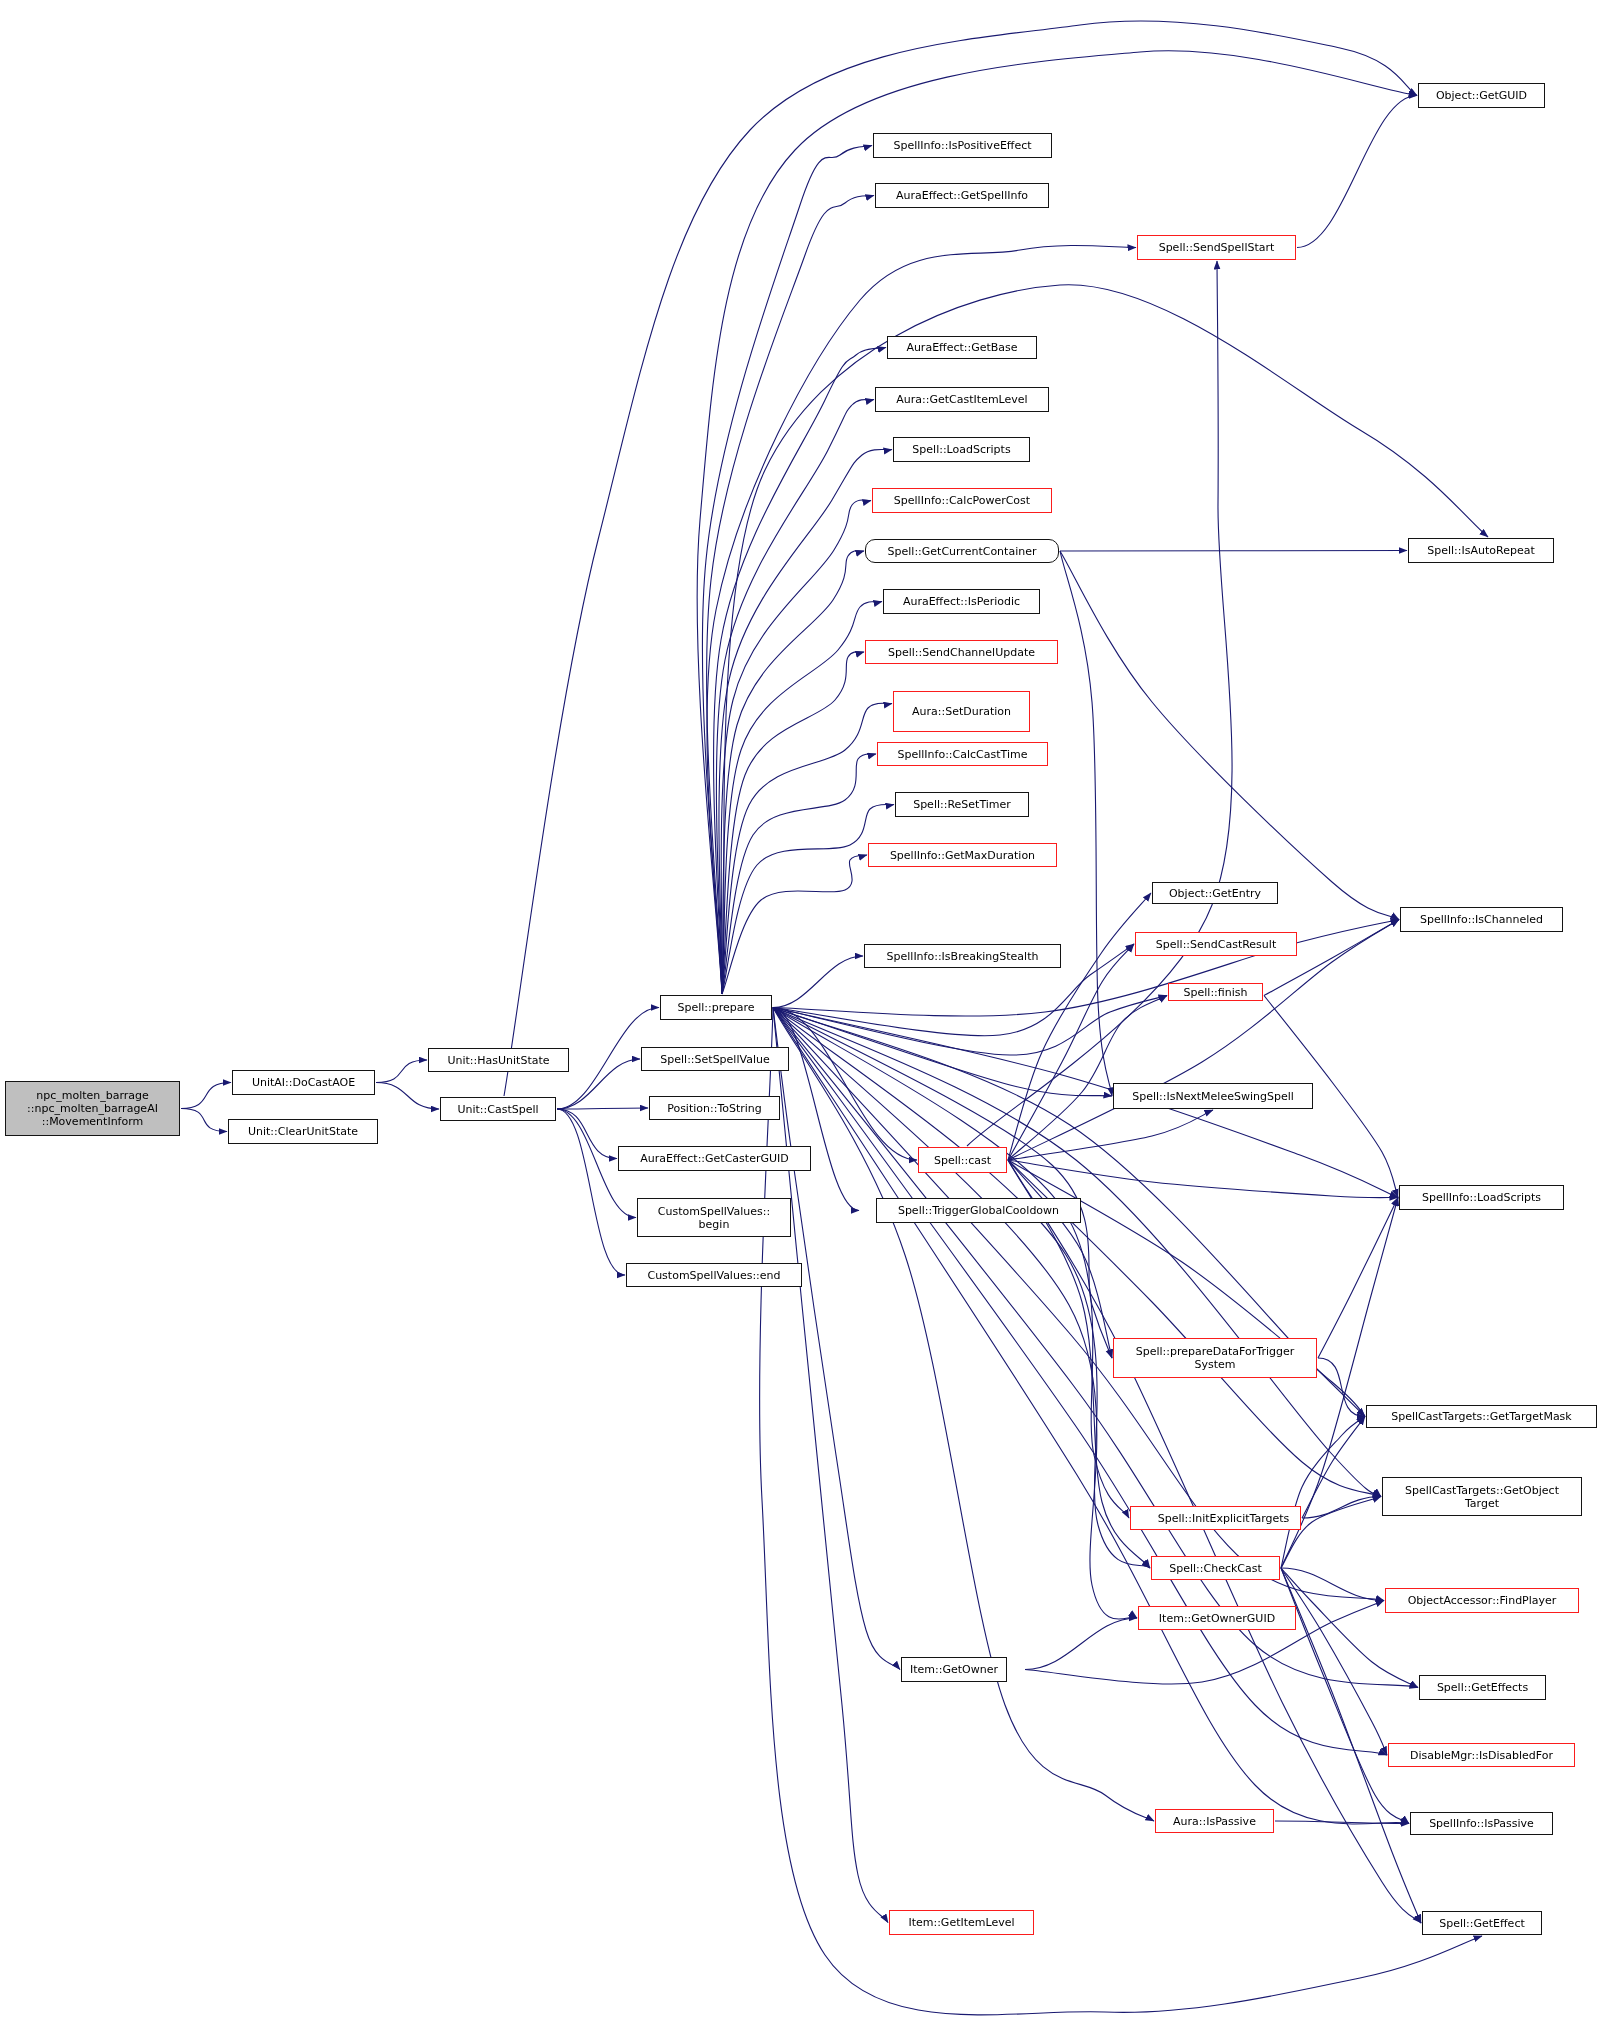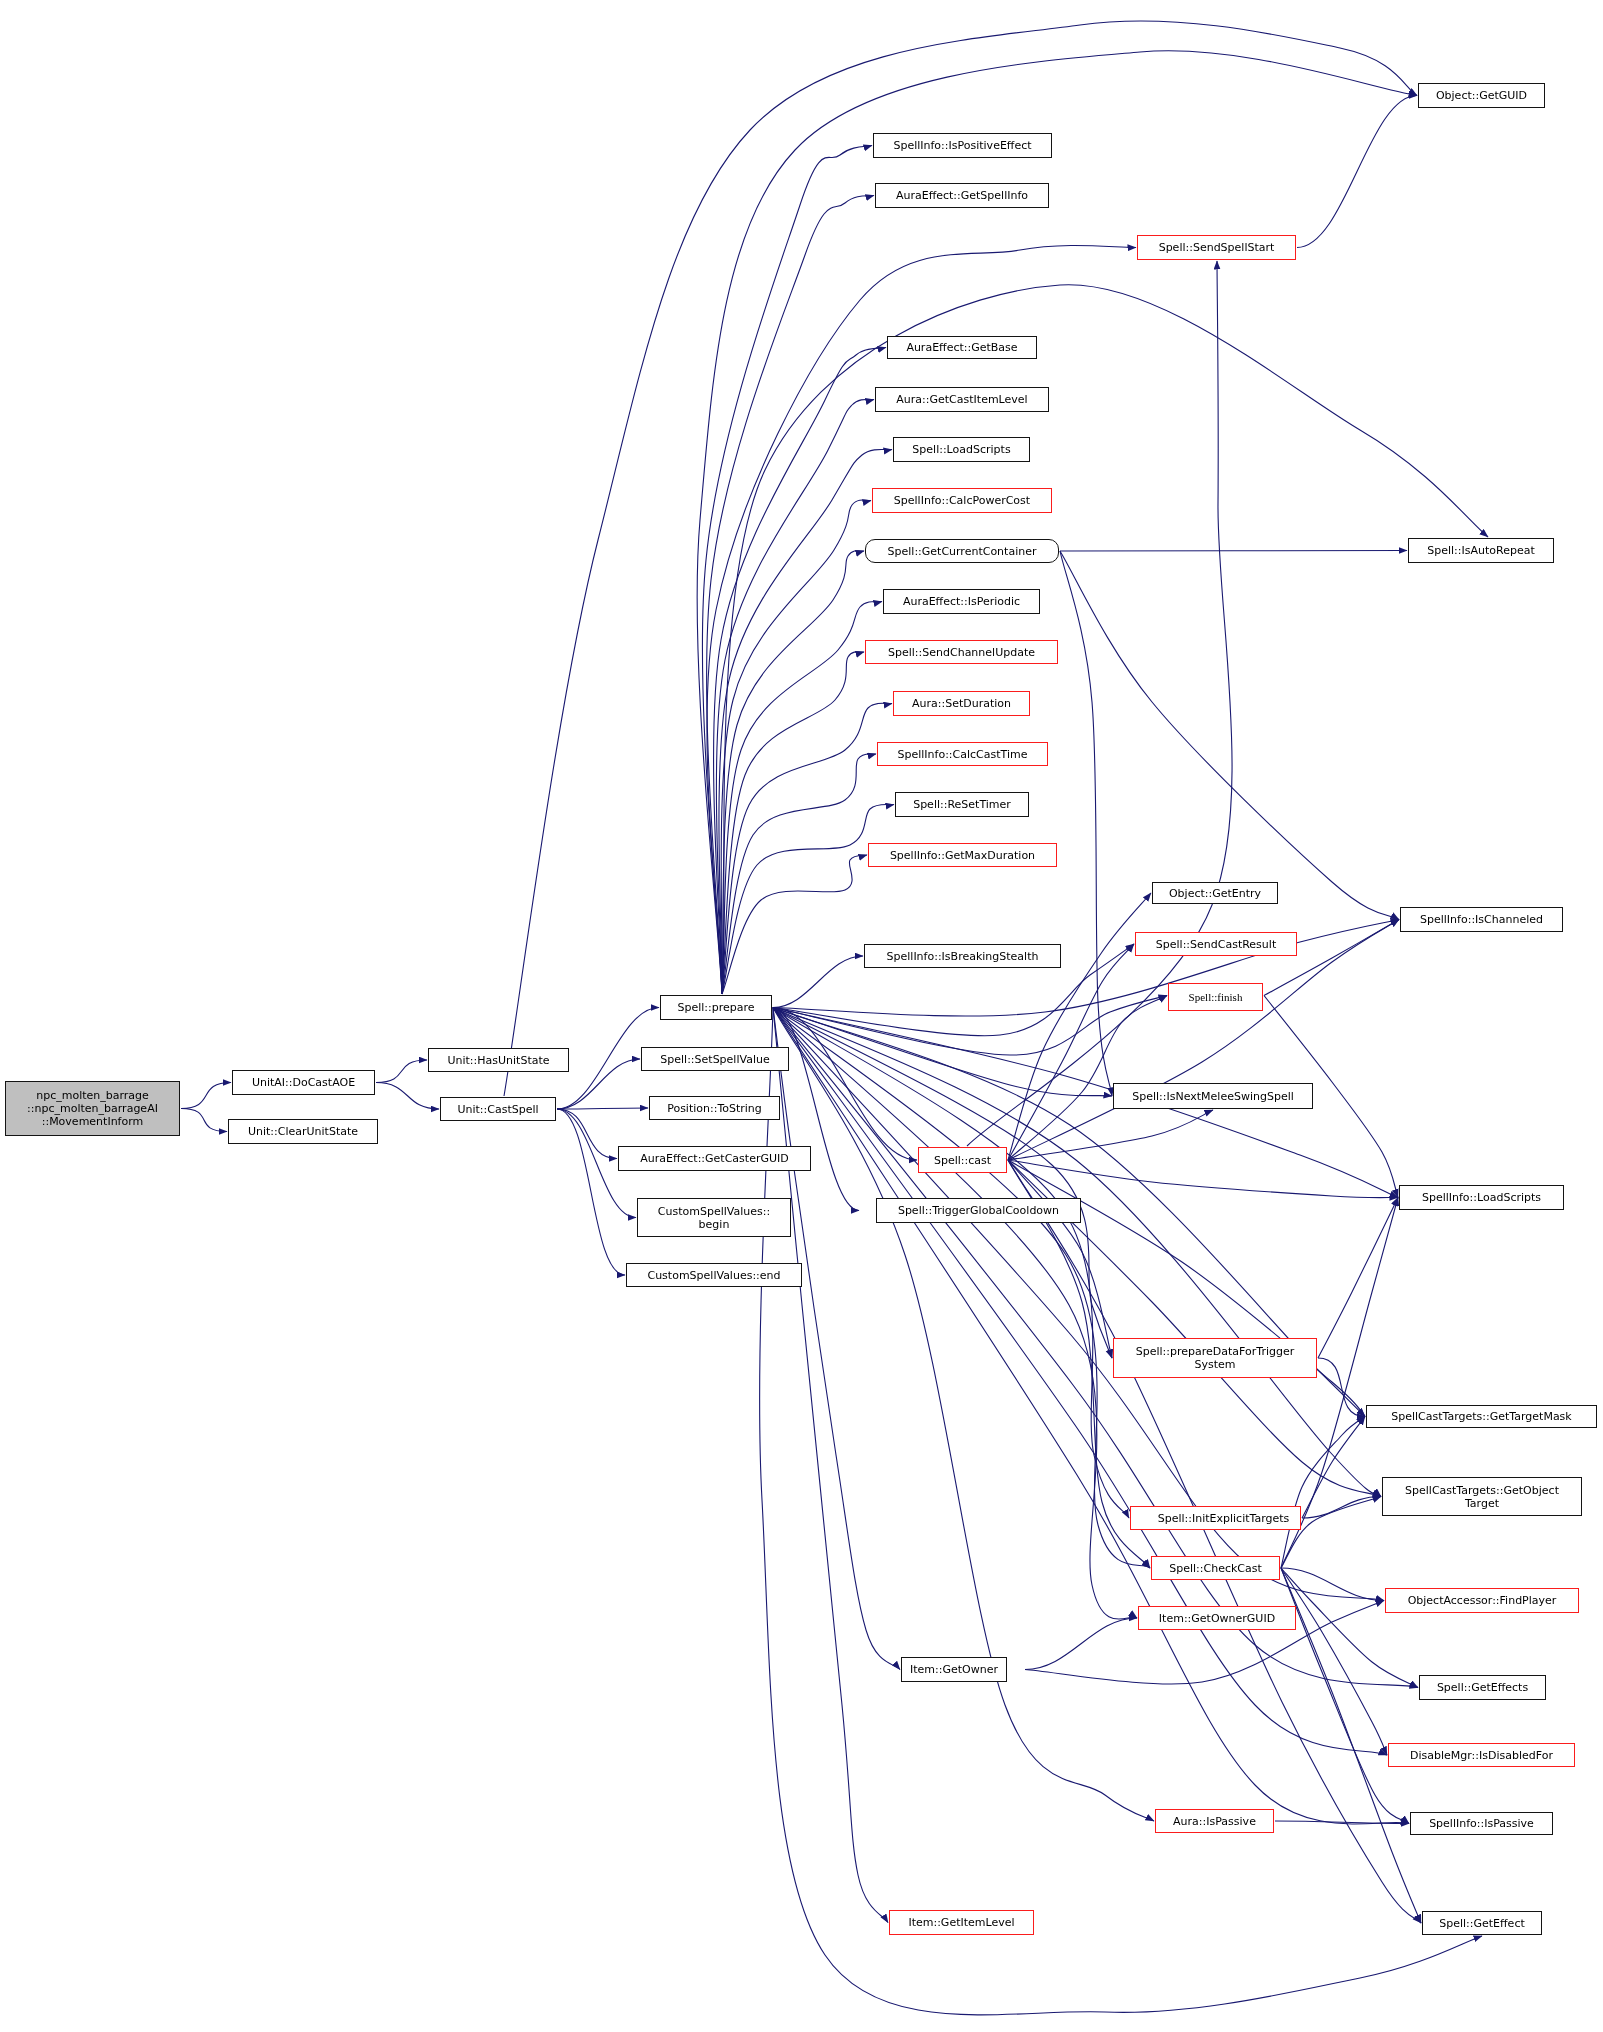--- a/index.html
+++ b/index.html
@@ -139,32 +139,32 @@
     <div class="node" style="left: 626px; top: 1263px; width: 176px; height: 24px;">CustomSpellValues::end</div>
     <div class="node" style="left: 873px; top: 133px; width: 179px; height: 25px;">SpellInfo::IsPositiveEffect</div>
     <div class="node" style="left: 875px; top: 183px; width: 174px; height: 25px;">AuraEffect::GetSpellInfo</div>
     <div class="node" style="left: 887px; top: 336px; width: 150px; height: 23px;">AuraEffect::GetBase</div>
     <div class="node" style="left: 875px; top: 387px; width: 174px; height: 25px;">Aura::GetCastItemLevel</div>
     <div class="node" style="left: 893px; top: 437px; width: 137px; height: 25px;">Spell::LoadScripts</div>
     <div class="node red" style="left: 872px; top: 488px; width: 180px; height: 25px;">SpellInfo::CalcPowerCost</div>
     <div class="node" style="left: 865px; top: 539px; width: 194px; height: 24px; border-radius: 10px;">Spell::GetCurrentContainer</div>
     <div class="node" style="left: 883px; top: 589px; width: 157px; height: 25px;">AuraEffect::IsPeriodic</div>
     <div class="node red" style="left: 865px; top: 640px; width: 193px; height: 24px;">Spell::SendChannelUpdate</div>
-    <div class="node red" style="left: 893px; top: 691px; width: 137px; height: 25px;">Aura::SetDuration</div>
+    <div class="node red" style="left: 893px; top: 691px; width: 137px; height: 41px;">Aura::SetDuration</div>
     <div class="node red" style="left: 877px; top: 742px; width: 171px; height: 24px;">SpellInfo::CalcCastTime</div>
     <div class="node" style="left: 895px; top: 792px; width: 134px; height: 25px;">Spell::ReSetTimer</div>
     <div class="node red" style="left: 868px; top: 843px; width: 189px; height: 24px;">SpellInfo::GetMaxDuration</div>
     <div class="node" style="left: 864px; top: 944px; width: 197px; height: 24px;">SpellInfo::IsBreakingStealth</div>
     <div class="node red" style="left: 918px; top: 1147px; width: 89px; height: 26px;">Spell::cast</div>
     <div class="node" style="left: 860px; top: 1198px; width: 205px; height: 25px; margin-left: 16px;">Spell::TriggerGlobalCooldown</div>
     <div class="node" style="left: 901px; top: 1657px; width: 106px; height: 25px;">Item::GetOwner</div>
     <div class="node red" style="left: 889px; top: 1910px; width: 145px; height: 25px;">Item::GetItemLevel</div>
     <div class="node" style="left: 1152px; top: 882px; width: 126px; height: 22px;">Object::GetEntry</div>
     <div class="node red" style="left: 1135px; top: 932px; width: 162px; height: 24px;">Spell::SendCastResult</div>
-    <div class="node red" style="left: 1168px; top: 983px; width: 95px; height: 28px; font-family: Liberation Serif, serif;">Spell::finish</div>
+    <div class="node red" style="left: 1168px; top: 983px; width: 95px; height: 18px;">Spell::finish</div>
     <div class="node" style="left: 1113px; top: 1083px; width: 200px; height: 26px;">Spell::IsNextMeleeSwingSpell</div>
     <div class="node red" style="left: 1113px; top: 1338px; width: 204px; height: 40px;">Spell::prepareDataForTrigger
 System</div>
     <div class="node red" style="left: 1130px; top: 1506px; width: 171px; height: 24px; padding-left: 16px;">Spell::InitExplicitTargets</div>
     <div class="node red" style="left: 1151px; top: 1556px; width: 129px; height: 24px;">Spell::CheckCast</div>
     <div class="node red" style="left: 1138px; top: 1606px; width: 158px; height: 24px;">Item::GetOwnerGUID</div>
     <div class="node red" style="left: 1155px; top: 1809px; width: 119px; height: 24px;">Aura::IsPassive</div>
     <div class="node red" style="left: 1137px; top: 235px; width: 159px; height: 25px;">Spell::SendSpellStart</div>
     <div class="node" style="left: 1418px; top: 83px; width: 127px; height: 25px;">Object::GetGUID</div>
     <div class="node" style="left: 1408px; top: 538px; width: 146px; height: 25px;">Spell::IsAutoRepeat</div>

